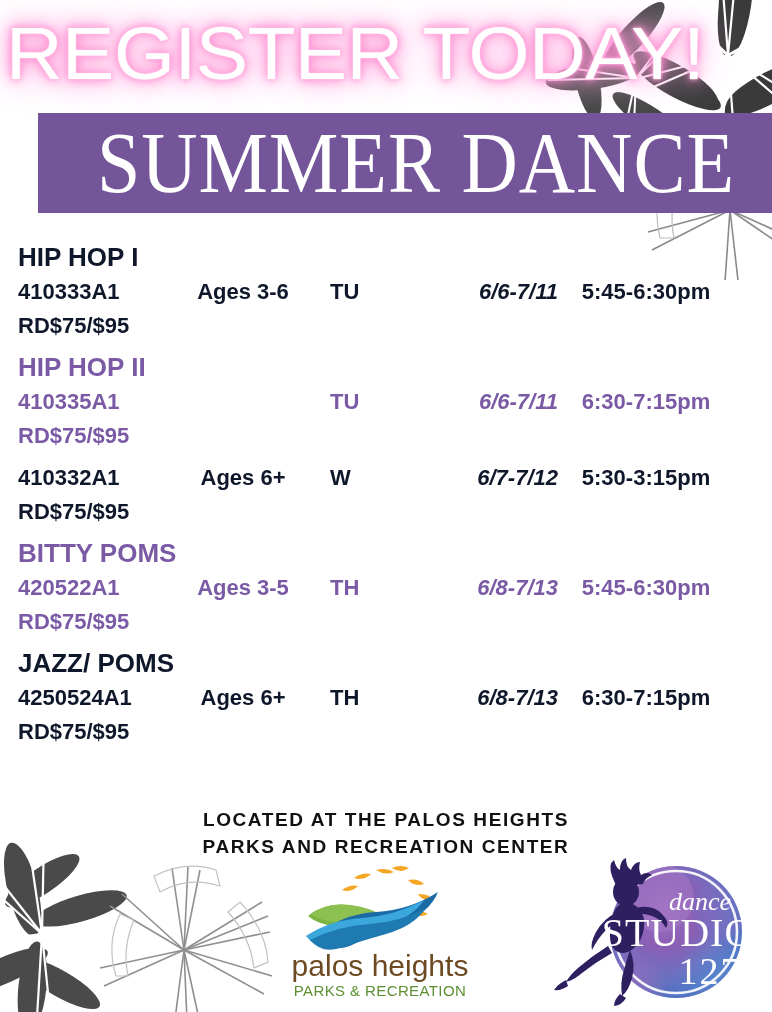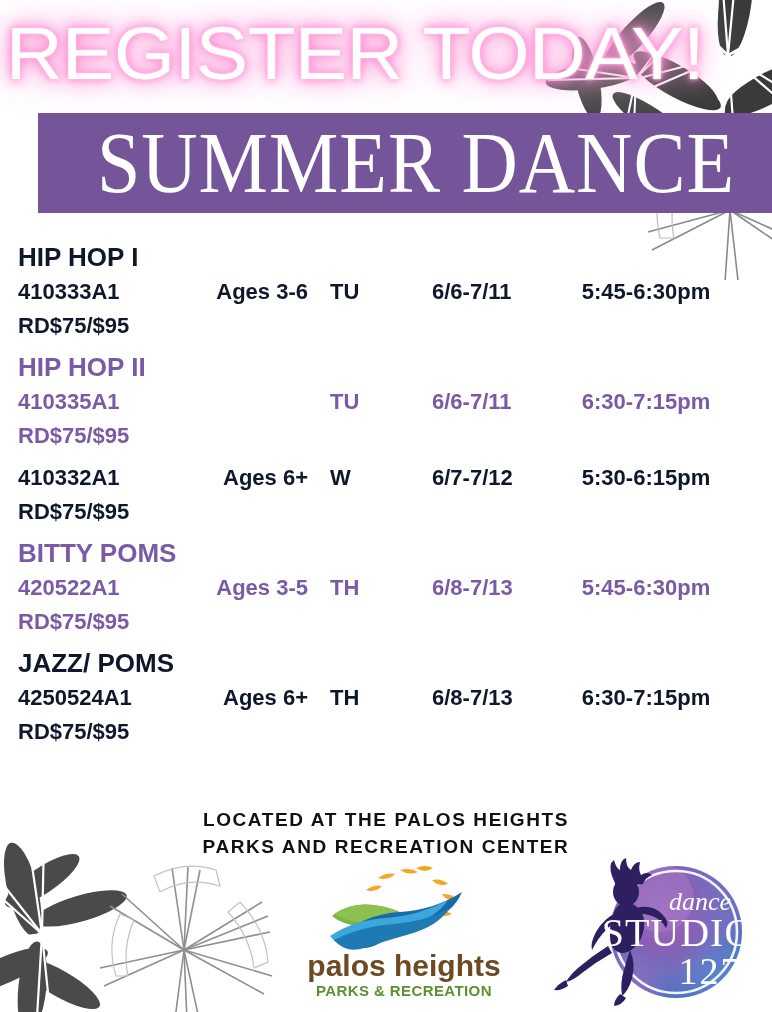--- a/index.html
+++ b/index.html
@@ -102,23 +102,23 @@
   }
   .class-row {
     position: relative;
     height: 36px;
     font-family: "Liberation Sans", sans-serif;
     font-size: 22px;
     font-weight: bold;
     line-height: 36px;
   }
   .c-code  { position: absolute; left: 18px;  }
-  .c-ages  { position: absolute; left: 178px; width: 130px; text-align: right; }
+  .c-ages  { position: absolute; left: 178px; width: 130px; text-align: center; }
   .c-day   { position: absolute; left: 330px; width: 60px;  text-align: left; }
-  .c-dates { position: absolute; left: 432px; width: 140px; text-align: left; }
+  .c-dates { position: absolute; left: 418px; width: 140px; text-align: right; font-style: italic; }
   .c-time  { position: absolute; left: 560px; width: 172px; text-align: center; }
   .class-fee {
     margin-left: 18px;
     font-family: "Liberation Sans", sans-serif;
     font-size: 22px;
     font-weight: bold;
     line-height: 32px;
   }
   .dark   { color: #0f172a; }
   .purple { color: #7a5aa5; }
@@ -134,25 +134,24 @@
     font-size: 19px;
     font-weight: bold;
     letter-spacing: 1.6px;
     line-height: 27px;
     color: #111111;
   }
 
   
   .ph-logo {
     position: absolute;
-    left: 304px;
+    left: 280px;
     top: 866px;
     width: 200px;
     height: 132px;
-    font-weight: bold;
   }
   .ph-logo svg { display: block; }
   .ph-name {
     text-align: center;
     font-family: "Liberation Sans", sans-serif;
     font-size: 30px;
     color: #6d4a22;
     line-height: 32px;
     margin-top: -2px;
   }
@@ -286,21 +285,21 @@
       </div>
       <div class="class-fee purple">RD$75/$95</div>
     </div>
 
     <div class="class-block">
       <div class="class-row dark">
         <span class="c-code">410332A1</span>
         <span class="c-ages">Ages 6+</span>
         <span class="c-day">W</span>
         <span class="c-dates">6/7-7/12</span>
-        <span class="c-time">5:30-6:15pm</span>
+        <span class="c-time">5:30-3:15pm</span>
       </div>
       <div class="class-fee dark">RD$75/$95</div>
     </div>
 
     <div class="class-block">
       <div class="class-title purple">BITTY POMS</div>
       <div class="class-row purple">
         <span class="c-code">420522A1</span>
         <span class="c-ages">Ages 3-5</span>
         <span class="c-day">TH</span>

